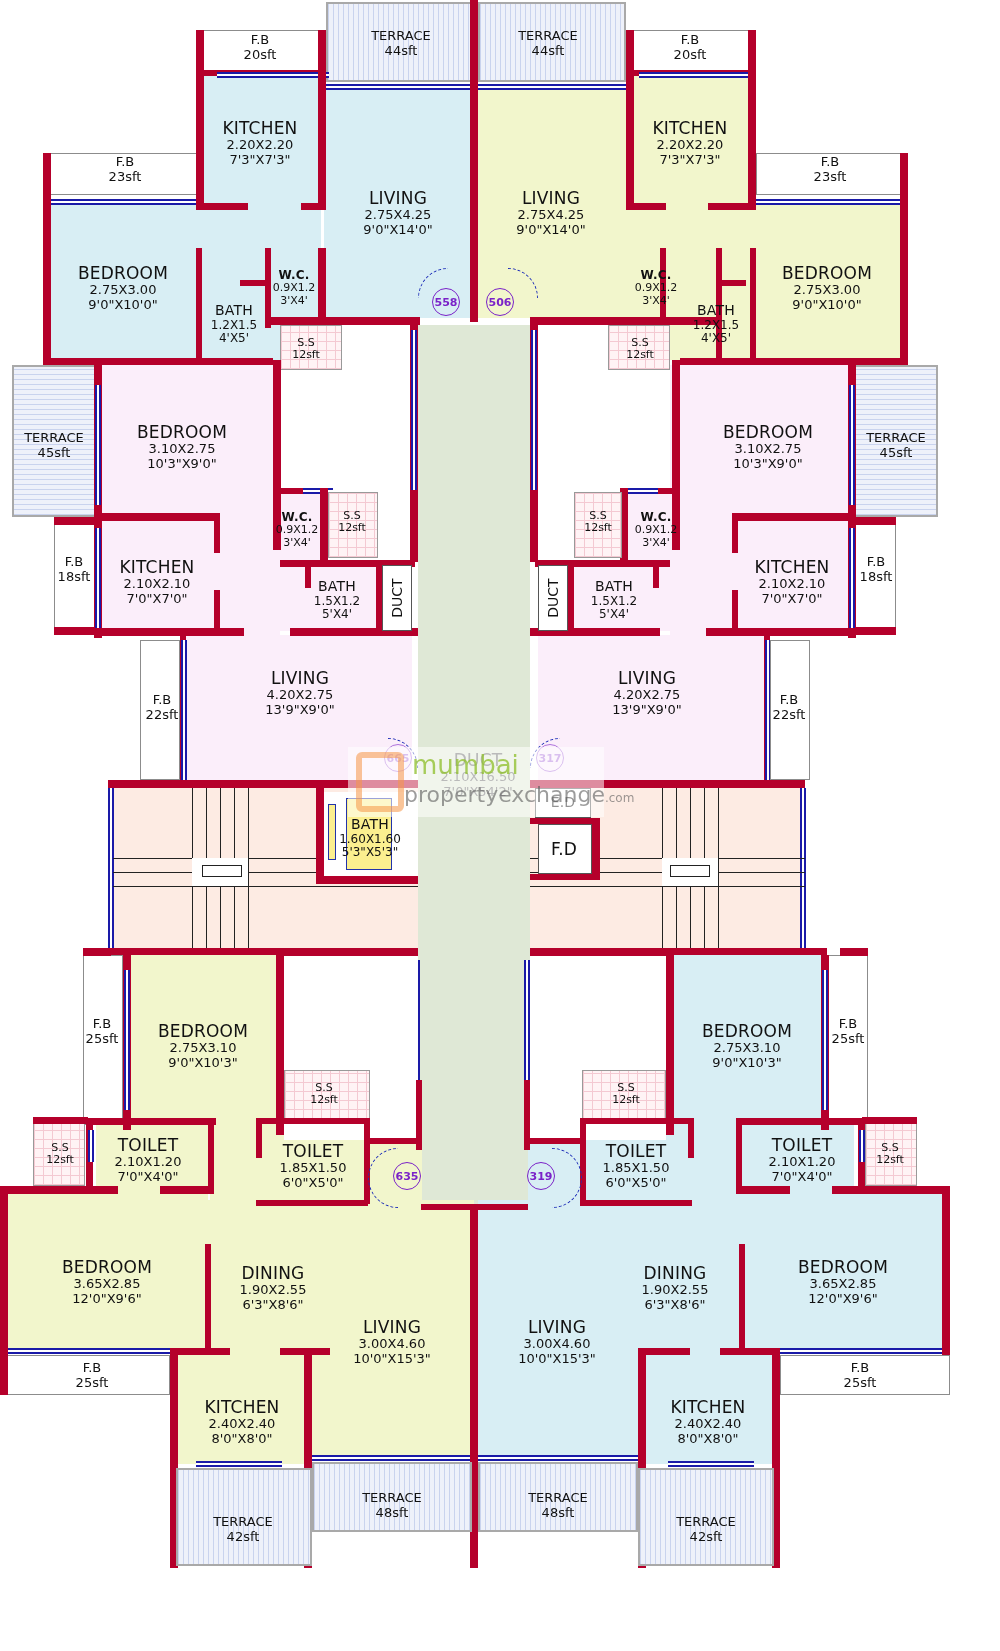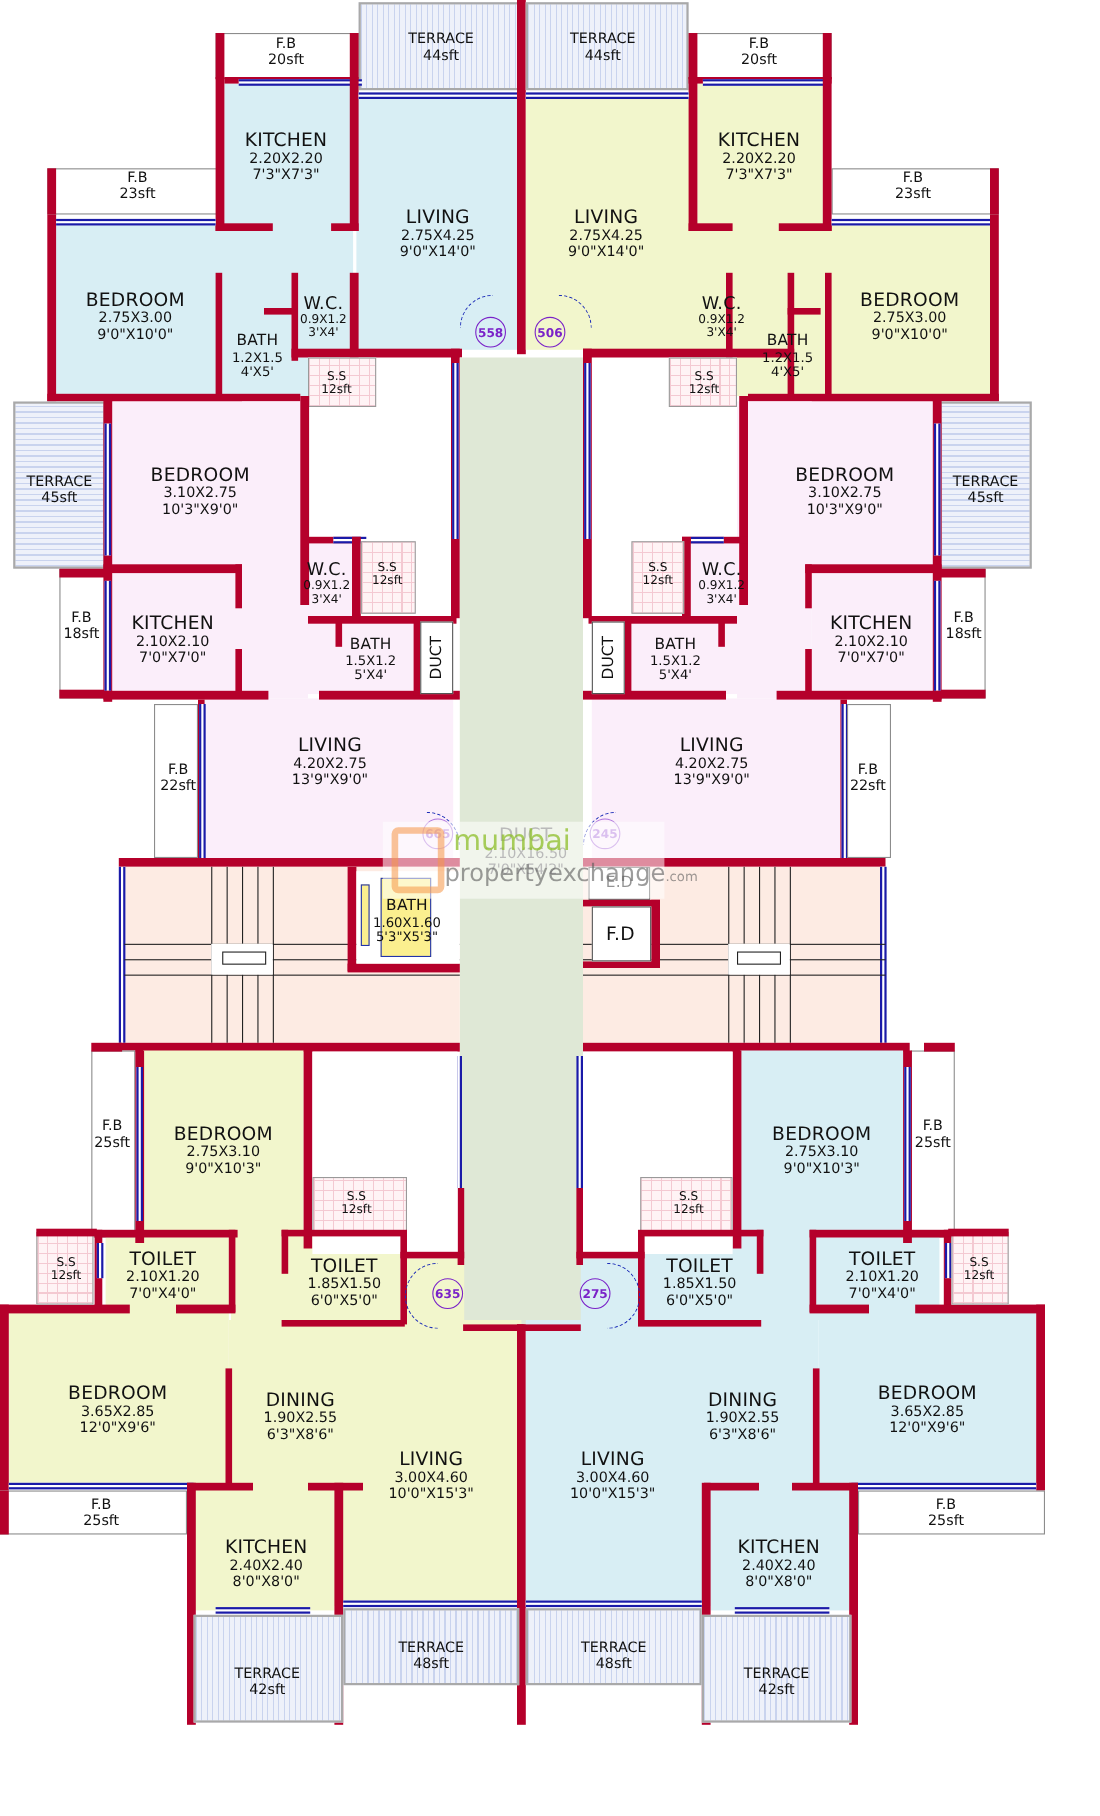--- a/index.html
+++ b/index.html
@@ -19,21 +19,21 @@
     background-image:repeating-linear-gradient(90deg,#c9d3ee 0 1px,transparent 1px 5px);}
   .terrace.h{background-image:repeating-linear-gradient(0deg,#c9d3ee 0 1px,transparent 1px 5px);}
   .fb{background:#ffffff;border:1.5px solid #8c8c8c;}
   .ss{background:#fff3f5;border:1.5px solid #999;
     background-image:repeating-linear-gradient(0deg,#f4c9d2 0 1px,transparent 1px 9px),repeating-linear-gradient(90deg,#f4c9d2 0 1px,transparent 1px 9px);}
   .lbl{position:absolute;transform:translate(-50%,-50%);text-align:center;white-space:nowrap;line-height:1.12;}
   .lbl .n{font-size:17px;letter-spacing:0.2px;display:block;}
   .lbl .d{font-size:13px;display:block;}
   .lbl.sm .n{font-size:14px;}
   .lbl.sm .d{font-size:12px;}
-  .lbl.xs .n{font-size:16px;}
+  .lbl.xs .n{font-size:12px;font-weight:bold;}
   .lbl.xs .d{font-size:11px;}
   .door{position:absolute;width:28px;height:28px;border:1.5px solid #7a22c8;border-radius:50%;color:#7a22c8;font-size:11px;font-weight:bold;display:flex;align-items:center;justify-content:center;box-sizing:border-box;background:transparent;}
   .swing{position:absolute;border:1.5px dashed #1f2fb8;border-radius:50%;box-sizing:border-box;}
   .stairline{position:absolute;background:#222;}
   .duct{position:absolute;background:#fff;border:1.5px solid #555;box-sizing:border-box;}
   .duct span{position:absolute;left:50%;top:50%;transform:translate(-50%,-50%) rotate(-90deg);font-size:14px;}
   .lift{position:absolute;background:#fbef8f;border:1.5px solid #2233aa;box-sizing:border-box;}
   .watermark{position:absolute;left:348px;top:747px;width:256px;height:70px;background:rgba(255,255,255,0.55);}
   .wm-logo{position:absolute;left:356px;top:752px;width:48px;height:60px;border:6px solid rgba(245,150,70,0.55);border-radius:6px;box-sizing:border-box;}
   .wm-t1{position:absolute;left:412px;top:750px;font-size:26px;color:rgba(140,190,40,0.75);text-align:right;}
@@ -368,21 +368,21 @@
       <span class="d">5'X4'</span>
     </div>
   <div class="lbl xs" style="left:656px;top:530px;">
       <span class="n">W.C.</span>
       <span class="d">0.9X1.2</span>
       <span class="d">3'X4'</span>
     </div>
 
   <div class="swing" style="left:530px;top:738px;width:60px;height:60px;clip-path:inset(0 50% 50% 0);"></div>
   <div class="door" style="left:536px;top:744px;opacity:0.6;">
-      <span>245</span>
+      <span>317</span>
     </div>
 
   <div class="wall" style="left:108px;top:780px;width:310px;height:8px;"></div>
   <div class="wall" style="left:530px;top:780px;width:275px;height:8px;"></div>
 
   <div class="room stair" style="left:113px;top:788px;width:305px;height:160px;"></div>
   <div class="win-v" style="left:108px;top:788px;height:160px;"></div>
   <div class="stairline" style="left:113px;top:858px;width:305px;height:1px;"></div>
   <div class="stairline" style="left:113px;top:872px;width:305px;height:1px;"></div>
   <div class="stairline" style="left:113px;top:886px;width:305px;height:1px;"></div>
@@ -661,20 +661,20 @@
       <span class="d">10'0"X15'3"</span>
     </div>
   <div class="lbl" style="left:708px;top:1422px;">
       <span class="n">KITCHEN</span>
       <span class="d">2.40X2.40</span>
       <span class="d">8'0"X8'0"</span>
     </div>
 
   <div class="swing" style="left:522px;top:1148px;width:60px;height:60px;clip-path:inset(0 0 0 50%);"></div>
   <div class="door" style="left:527px;top:1162px;">
-      <span>275</span>
+      <span>319</span>
     </div>
 
   <div class="watermark"></div>
   <div class="wm-logo"></div>
   <div class="wm-t1">mumbai</div>
   <div class="wm-t2"><span>propertyexchange</span><span style="font-size:12px;">.com</span></div>
 </div>
 
 </body></html>

